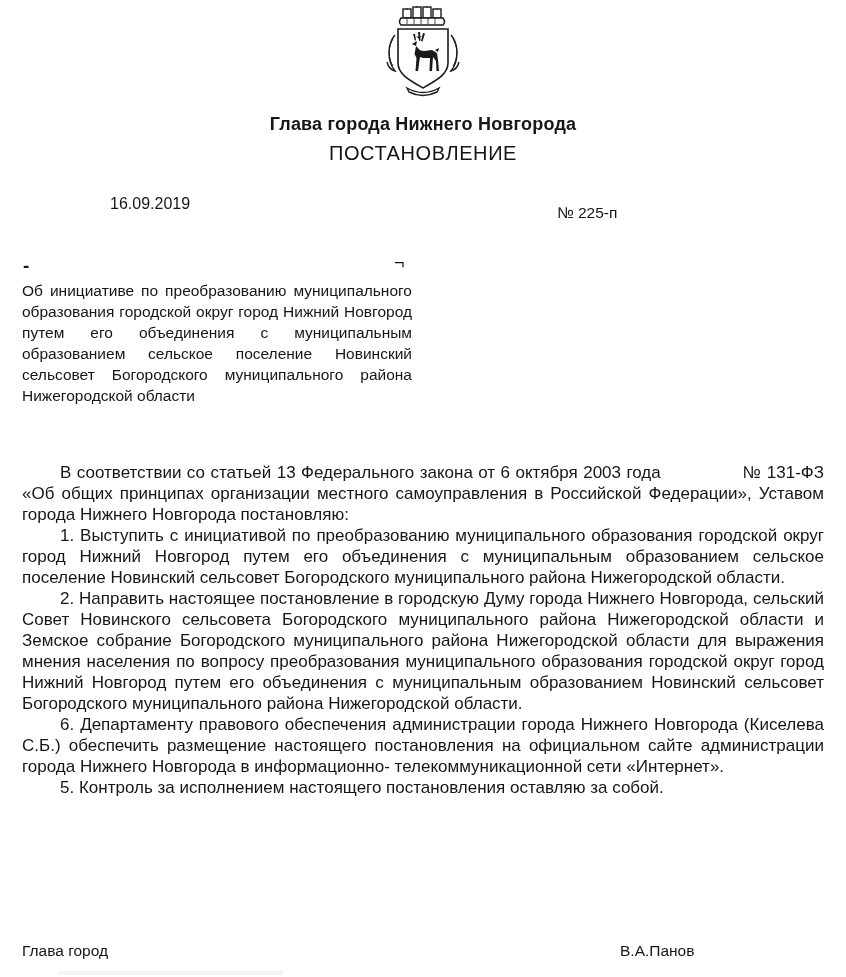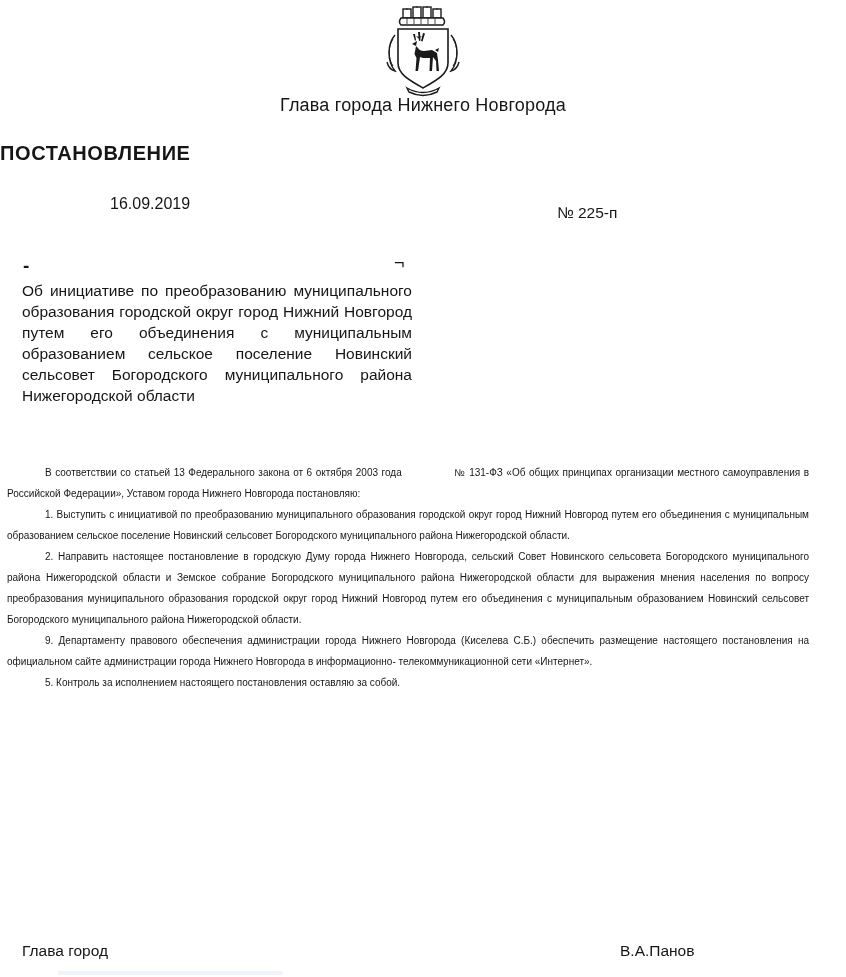--- a/index.html
+++ b/index.html
@@ -12,27 +12,27 @@
     overflow:hidden;
   }
   .page { position:absolute; inset:0; }
 
   .emblem {
     position:absolute; top:3px; left:50%;
     transform:translateX(-50%);
   }
 
   .org-title {
-    position:absolute; top:95px; left:0; width:100%;
-    text-align:center; font-weight:normal; font-size:18px;
+    position:absolute; top:114px; left:0; width:100%;
+    text-align:center; font-weight:bold; font-size:18px;
     letter-spacing:0.2px;
   }
   .doc-type {
     position:absolute; top:142px; left:0; width:100%;
-    font-weight:bold; font-size:20px;
+    text-align:center; font-weight:normal; font-size:20px;
     letter-spacing:0.6px;
   }
 
   .doc-date {
     position:absolute; left:110px; top:195px;
     font-size:16px;
   }
   .doc-number {
     position:absolute; left:557px; top:204px;
     font-size:15.5px;
@@ -46,22 +46,22 @@
     position:absolute; left:394px; top:253px;
     font-size:18px;
   }
   .subject-text {
     position:absolute; left:22px; top:280px; width:390px;
     font-size:15.5px; line-height:21px;
     text-align:justify;
   }
 
   .body-text {
-    position:absolute; left:7px; top:462px; width:802px;
-    font-size:10px; line-height:21px;
+    position:absolute; left:22px; top:462px; width:802px;
+    font-size:17px; line-height:21px;
     text-align:justify;
   }
   .body-text p { margin:0; text-indent:38px; }
 
   .signature-position {
     position:absolute; left:22px; top:942px;
     font-size:15.5px;
   }
   .signature-name {
     position:absolute; left:620px; top:942px;
@@ -120,21 +120,21 @@
   <div class="doc-number">№ 225-п</div>
 
   <div class="subject-mark-left">-</div>
   <div class="subject-mark-right">¬</div>
   <div class="subject-text">Об инициативе по преобразованию муниципального образования городской округ город Нижний Новгород путем его объединения с муниципальным образованием сельское поселение Новинский сельсовет Богородского муниципального района Нижегородской области</div>
 
   <div class="body-text">
     <p>В соответствии со статьей 13 Федерального закона от 6 октября 2003 года&nbsp;&nbsp;&nbsp;&nbsp;&nbsp;&nbsp;&nbsp;&nbsp;&nbsp;&nbsp;&nbsp;&nbsp;&nbsp;&nbsp;&nbsp;№ 131-ФЗ «Об общих принципах организации местного самоуправления в Российской Федерации», Уставом города Нижнего Новгорода постановляю:</p>
     <p>1. Выступить с инициативой по преобразованию муниципального образования городской округ город Нижний Новгород путем его объединения с муниципальным образованием сельское поселение Новинский сельсовет Богородского муниципального района Нижегородской области.</p>
     <p>2. Направить настоящее постановление в городскую Думу города Нижнего Новгорода, сельский Совет Новинского сельсовета Богородского муниципального района Нижегородской области и Земское собрание Богородского муниципального района Нижегородской области для выражения мнения населения по вопросу преобразования муниципального образования городской округ город Нижний Новгород путем его объединения с муниципальным образованием Новинский сельсовет Богородского муниципального района Нижегородской области.</p>
-    <p>9. Департаменту правового обеспечения администрации города Нижнего Новгорода (Киселева С.Б.) обеспечить размещение настоящего постановления на официальном сайте администрации города Нижнего Новгорода в информационно- телекоммуникационной сети «Интернет».</p>
+    <p>6. Департаменту правового обеспечения администрации города Нижнего Новгорода (Киселева С.Б.) обеспечить размещение настоящего постановления на официальном сайте администрации города Нижнего Новгорода в информационно- телекоммуникационной сети «Интернет».</p>
     <p>5. Контроль за исполнением настоящего постановления оставляю за собой.</p>
   </div>
 
   <div class="signature-position">Глава город</div>
   <div class="signature-name">В.А.Панов</div>
 
   <div class="bottom-artifact"></div>
 
 </div>
 

